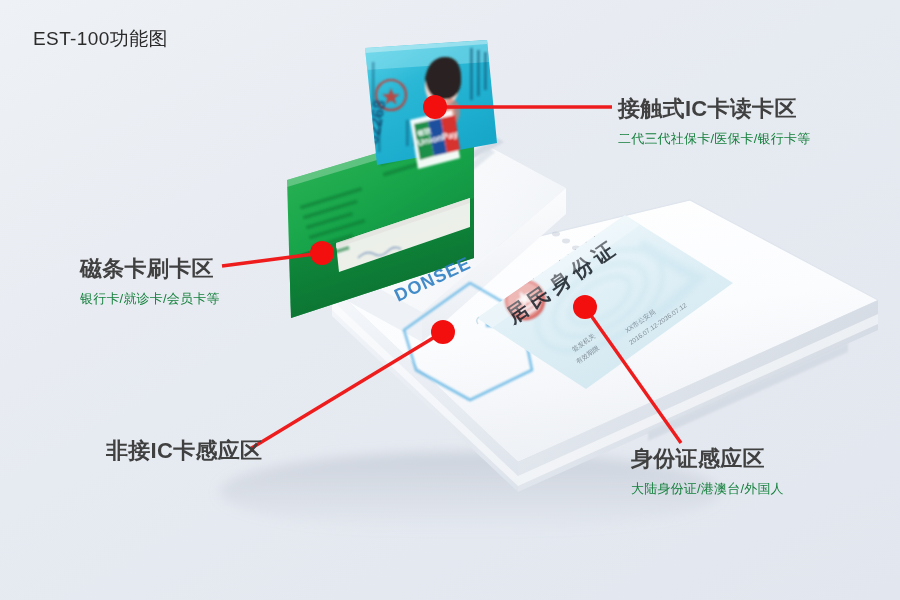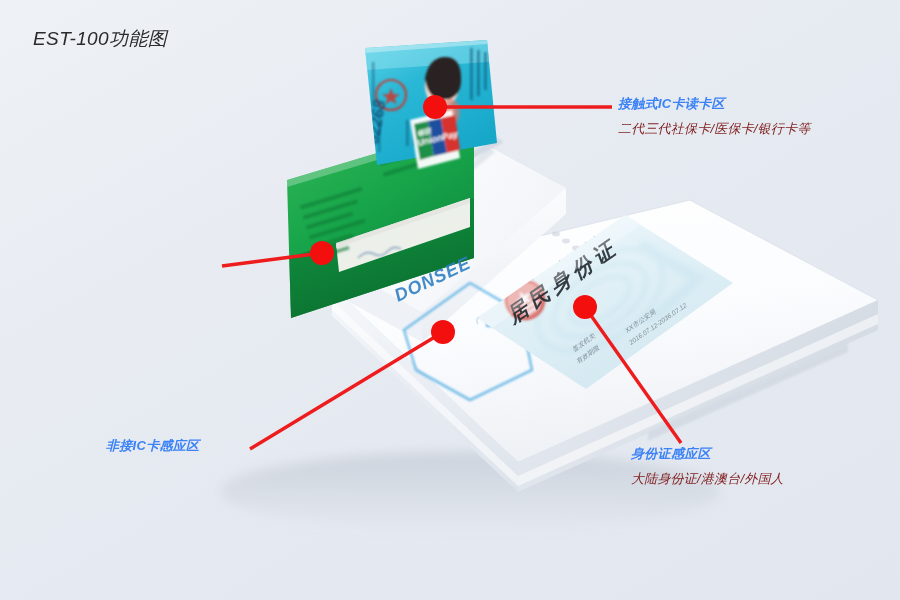--- a/index.html
+++ b/index.html
@@ -15,21 +15,20 @@
     font-family: "Liberation Sans", "DejaVu Sans", sans-serif;
     background: linear-gradient(150deg, #eef1f5 0%, #e6eaf1 45%, #e2e7ef 100%);
     position: relative;
   }
 
   #stage {
     position: absolute;
     left: 0; top: 0;
     width: 726px;
     height: 600px;
-    font-style: italic;
   }
 
   
   #page-title {
     position: absolute;
     left: 33px;
     top: 26px;
     font-size: 19px;
     color: #2b2b2b;
     letter-spacing: 0.4px;
@@ -43,29 +42,29 @@
     width: 900px;
     height: 600px;
   }
 
   
   .callout {
     position: absolute;
     white-space: nowrap;
   }
   .callout-title {
-    font-size: 13px;
-    color: #3b82f6;
+    font-size: 22px;
+    color: #404040;
     font-weight: 700;
     letter-spacing: 0.3px;
     line-height: 1.2;
   }
   .callout-sub {
     font-size: 13px;
-    color: #7f1d1d;
+    color: #15803d;
     letter-spacing: 0.2px;
     line-height: 1.3;
     margin-top: 9px;
   }
 
   #callout-contact-ic  { left: 618px; top: 96px; }
   #callout-magnetic    { left: 80px;  top: 256px; }
   #callout-contactless { left: 80px;  top: 466px; transform: translateY(-28px); margin-left: 26px; }
   #callout-idcard      { left: 631px; top: 446px; }
 
@@ -321,20 +320,24 @@
       <line x1="585" y1="307" x2="681" y2="443" stroke="#ee1c1c" stroke-width="3.4"></line>
       <circle cx="585" cy="307" r="12" fill="#f40f0f"></circle>
     </g>
   </svg>
 
   <div class="callout" id="callout-contact-ic">
     <div class="callout-title">接触式IC卡读卡区</div>
     <div class="callout-sub">二代三代社保卡/医保卡/银行卡等</div>
   </div>
 
+  <div class="callout" id="callout-magnetic">
+    <div class="callout-title">磁条卡刷卡区</div>
+    <div class="callout-sub">银行卡/就诊卡/会员卡等</div>
+  </div>
 
   <div class="callout" id="callout-contactless">
     <div class="callout-title">非接IC卡感应区</div>
   </div>
 
   <div class="callout" id="callout-idcard">
     <div class="callout-title">身份证感应区</div>
     <div class="callout-sub">大陆身份证/港澳台/外国人</div>
   </div>
 

